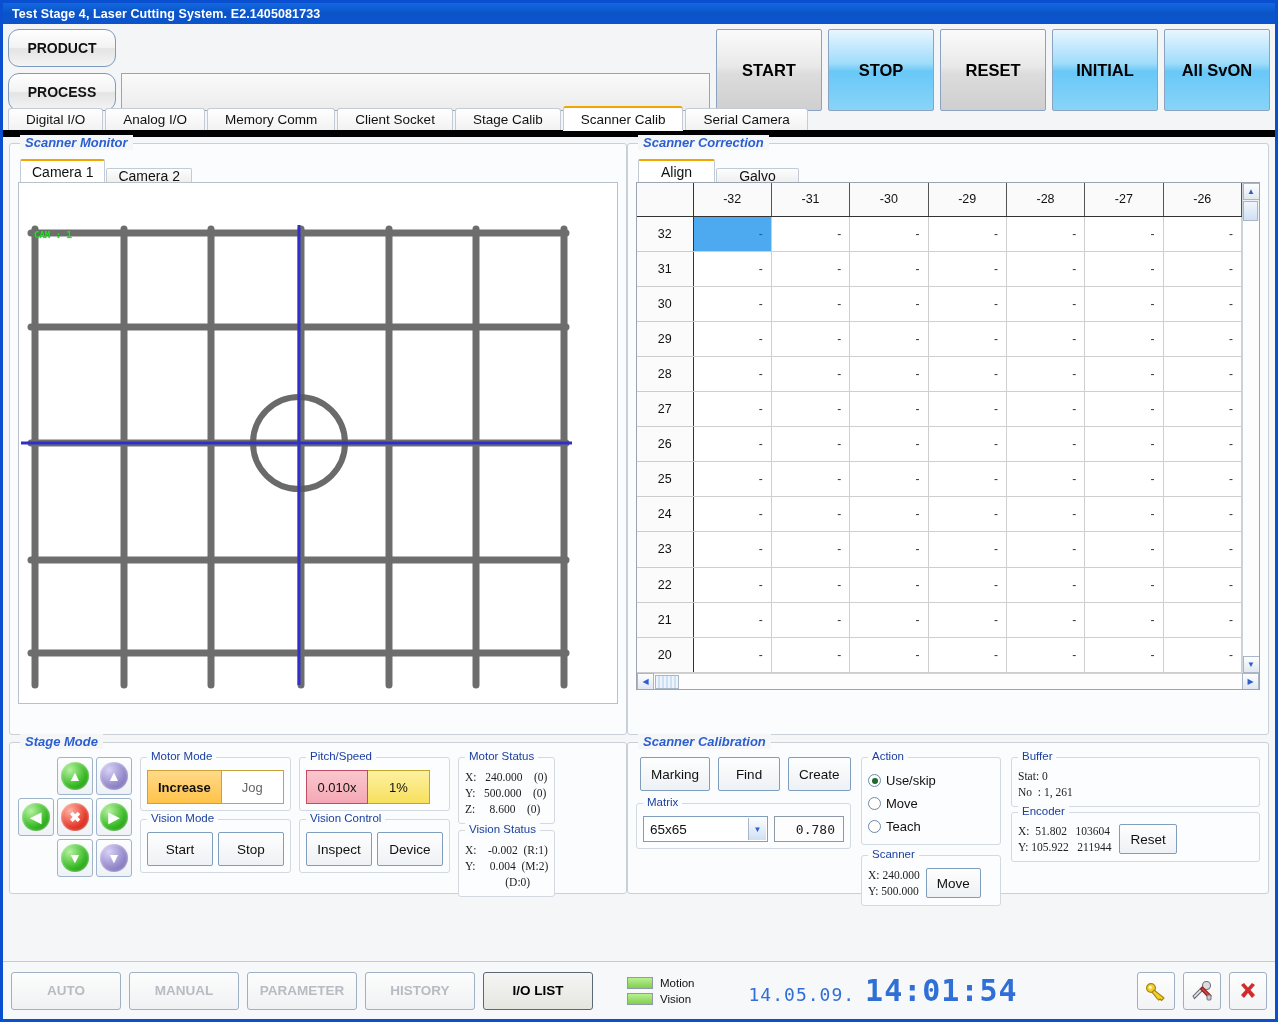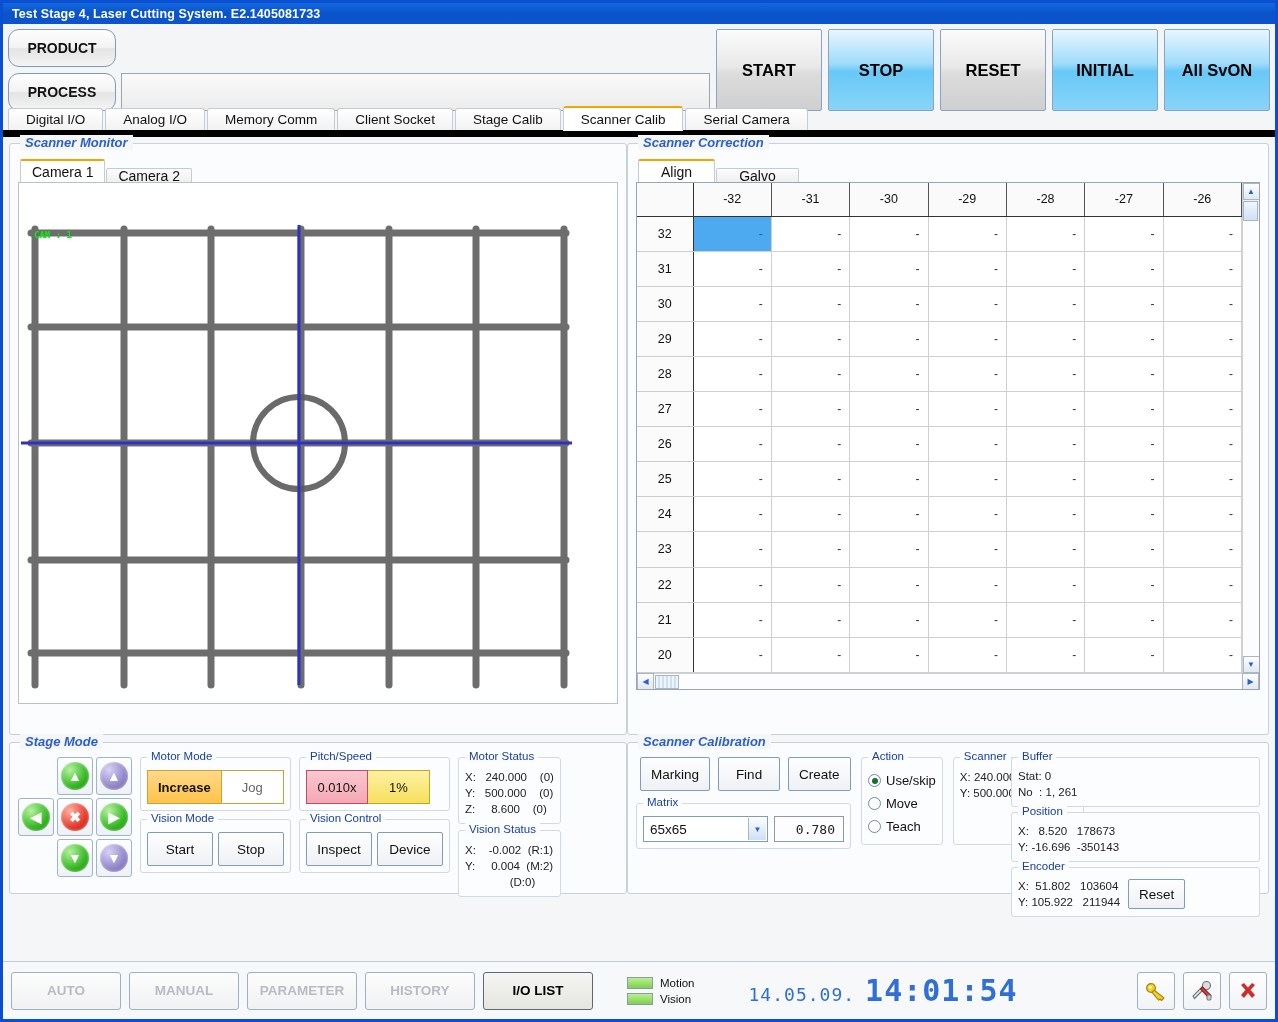--- a/index.html
+++ b/index.html
@@ -275,21 +275,21 @@
   .pb.yellow { background: linear-gradient(180deg,#fdf0a2,#f7e05c); border-color: #c0a62a; border-left: none; }
   .stdbtn {
     height: 34px; min-width: 66px; padding: 0 10px;
     background: linear-gradient(180deg,#fefefe,#eef1f5);
     border: 1px solid #7f9dbc; border-radius: 2px;
     font-size: 13.5px; color: #111;
     display: flex; align-items: center; justify-content: center;
     cursor: pointer;
   }
   .statlines {
-    font-family: Liberation Sans, sans-serif;
+    font-family: Liberation Serif, serif;
     font-size: 11.5px; color: #222;
     line-height: 16px; white-space: pre;
   }
   .radio-row { display: flex; align-items: center; gap: 5px; height: 23px; font-size: 13px; color: #111; cursor: pointer; }
   .radio {
     width: 13px; height: 13px; border-radius: 50%;
     border: 1px solid #6e8aa8; background: #fff;
     display: flex; align-items: center; justify-content: center;
     flex: none;
   }
@@ -693,21 +693,21 @@
               <div style="display:flex; gap:6px; align-items:center;">
                 <div class="sel-box">
                   <span>65x65</span>
                   <span class="sel-arrow">▼</span>
                 </div>
                 <div class="num-box">0.780</div>
               </div>
             </div>
           </div>
 
-          <div style="display:flex; gap:10px; width:140px;">
+          <div style="display:flex; flex-direction:column; gap:10px; width:140px;">
             <div class="minigroup" style="padding-top:11px;">
               <div class="mlabel">Action</div>
               <div id="action-options">
                   <div class="radio-row">
                     <span class="radio on"></span>
                     <span>Use/skip</span>
                   </div>
                   <div class="radio-row">
                     <span class="radio"></span>
                     <span>Move</span>
@@ -726,24 +726,20 @@
               </div>
             </div>
           </div>
 
           <div style="display:flex; flex-direction:column; gap:5px; flex:1;">
             <div class="minigroup" style="padding-top:10px;">
               <div class="mlabel">Buffer</div>
               <div class="statlines" id="buffer-lines"><div>Stat:&nbsp;0</div><div>No&nbsp;&nbsp;:&nbsp;1,&nbsp;261</div></div>
             </div>
             <div class="minigroup" style="padding-top:10px;">
-              <div class="mlabel">Position</div>
-              <div class="statlines" id="position-lines"><div>X:&nbsp;&nbsp;&nbsp;8.520&nbsp;&nbsp;&nbsp;178673</div><div>Y:&nbsp;-16.696&nbsp;&nbsp;-350143</div></div>
-            </div>
-            <div class="minigroup" style="padding-top:10px;">
               <div class="mlabel">Encoder</div>
               <div style="display:flex; align-items:center; gap:8px;">
                 <div class="statlines" id="encoder-lines"><div>X:&nbsp;&nbsp;51.802&nbsp;&nbsp;&nbsp;103604</div><div>Y:&nbsp;105.922&nbsp;&nbsp;&nbsp;211944</div></div>
                 <div class="stdbtn" style="height:30px;min-width:56px;">Reset</div>
               </div>
             </div>
           </div>
         </div>
       </div>
     </div>

